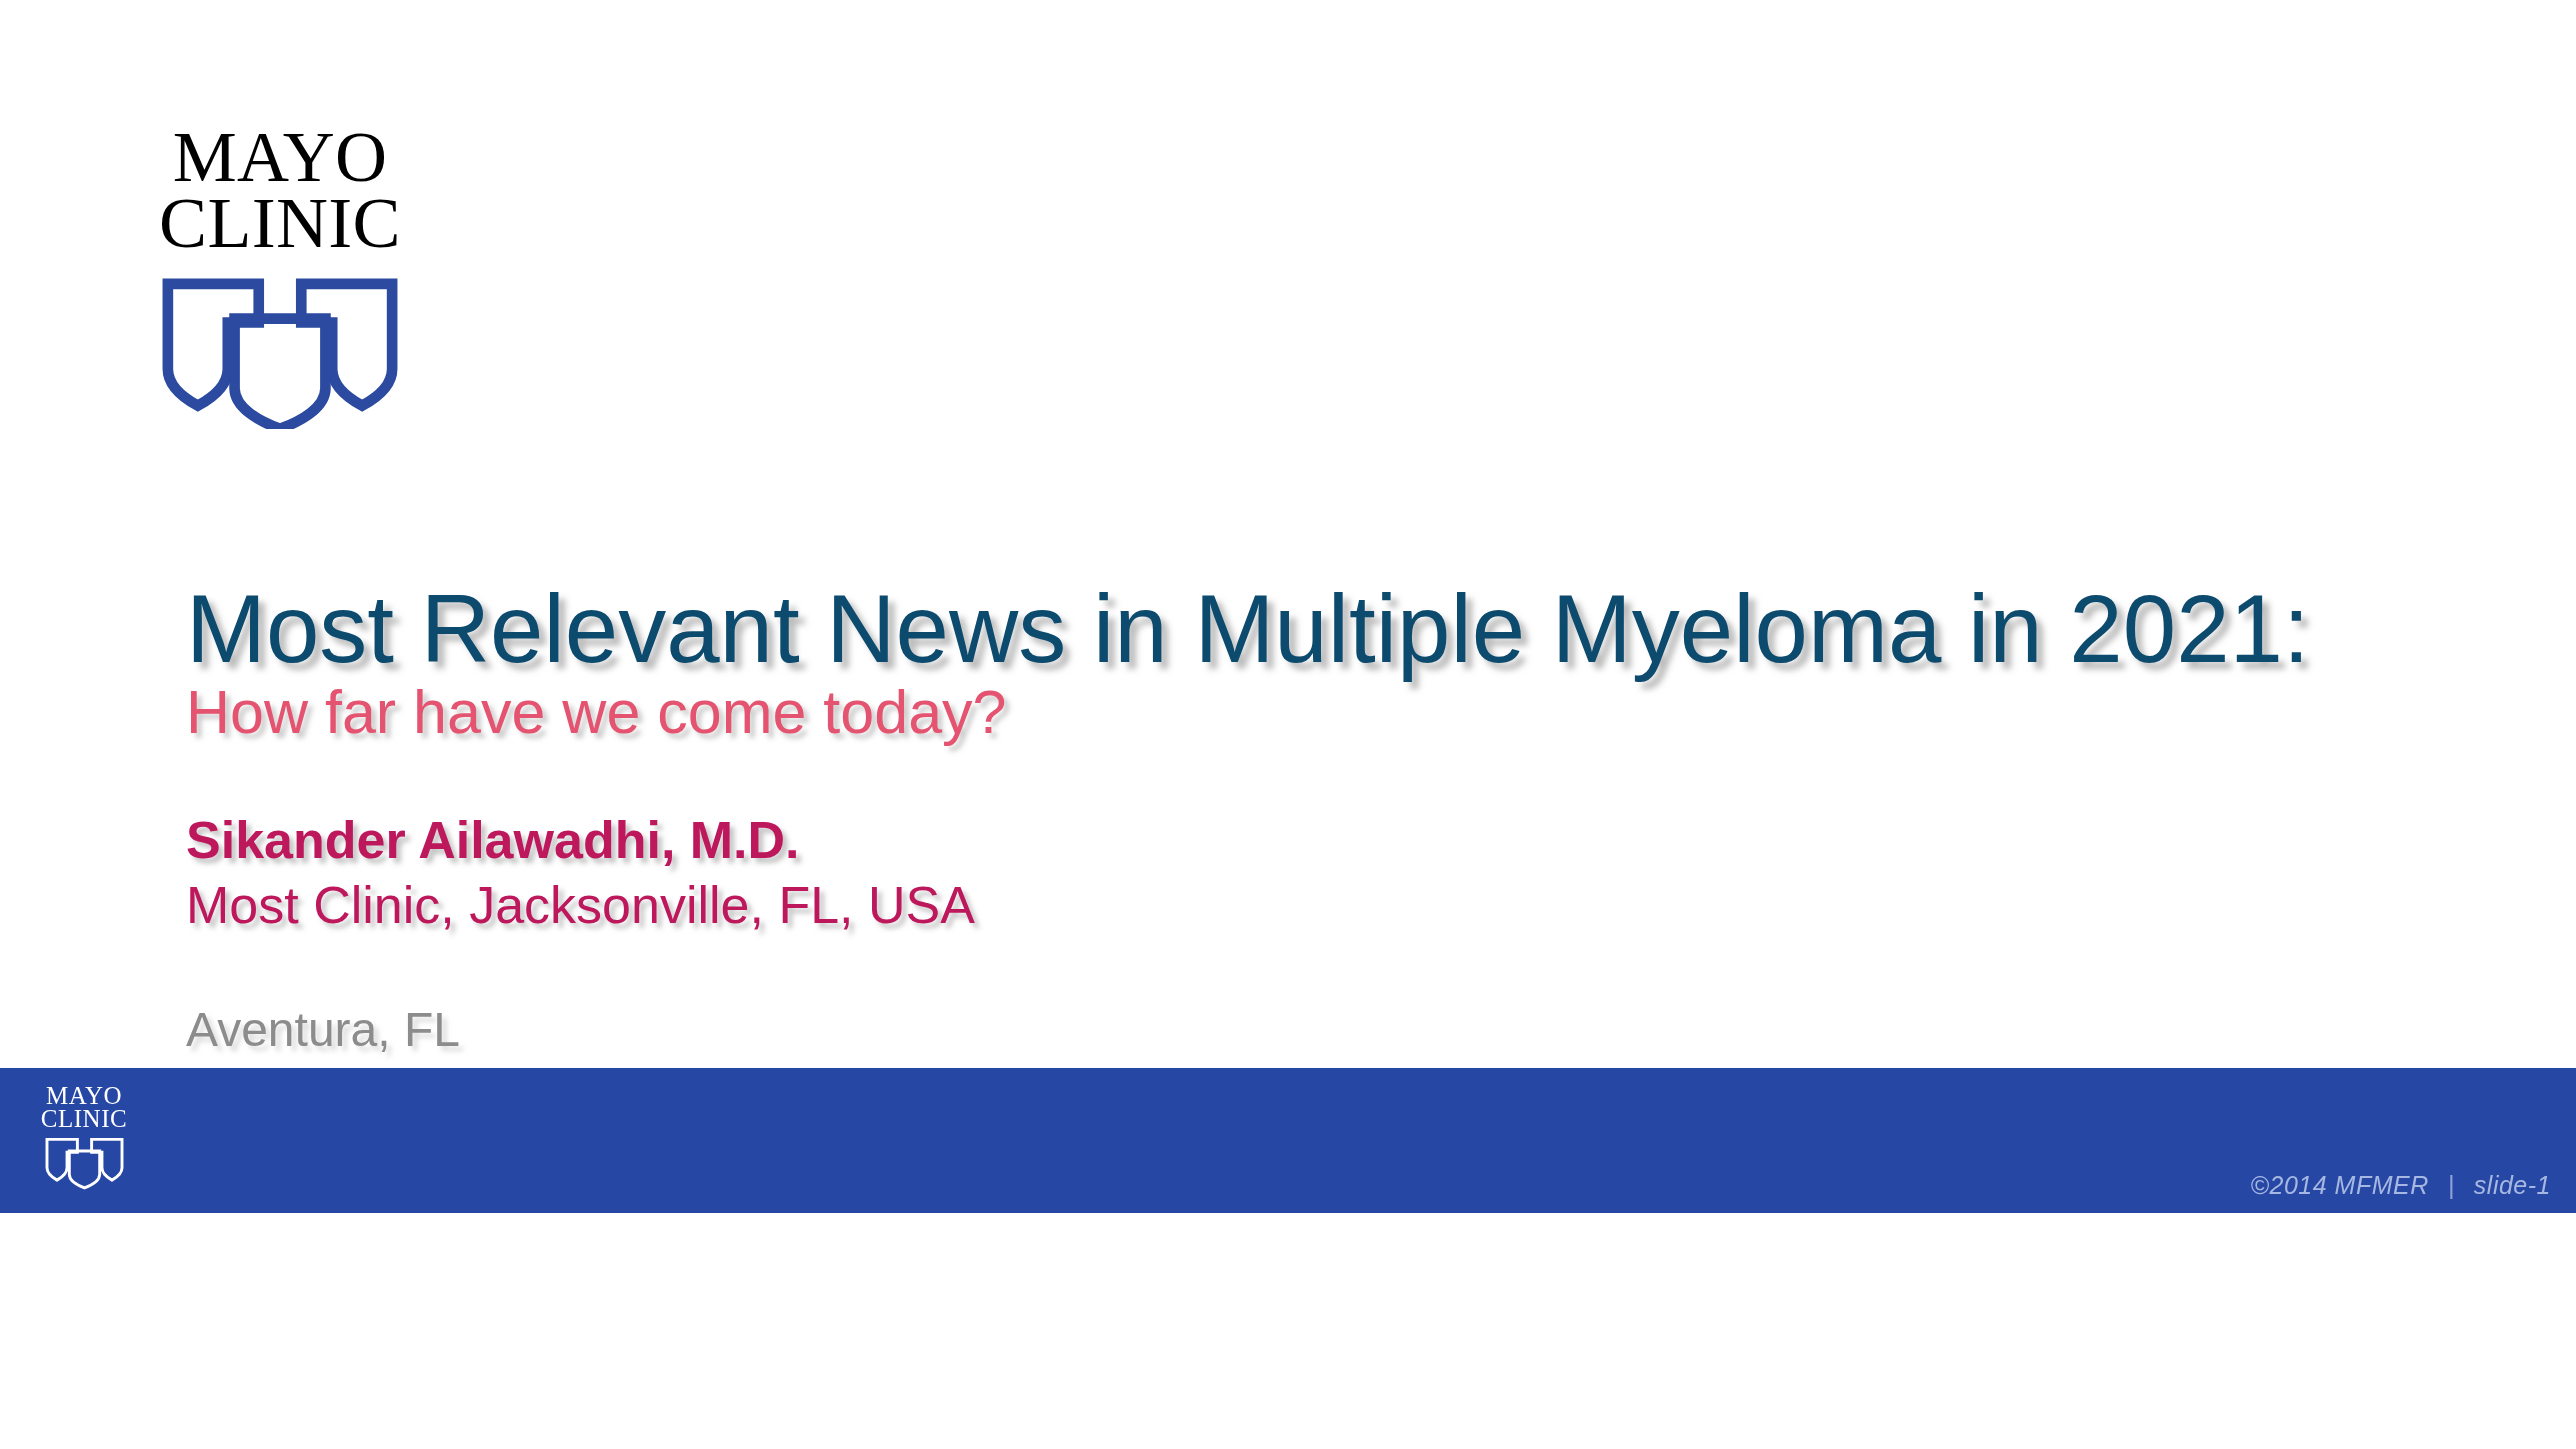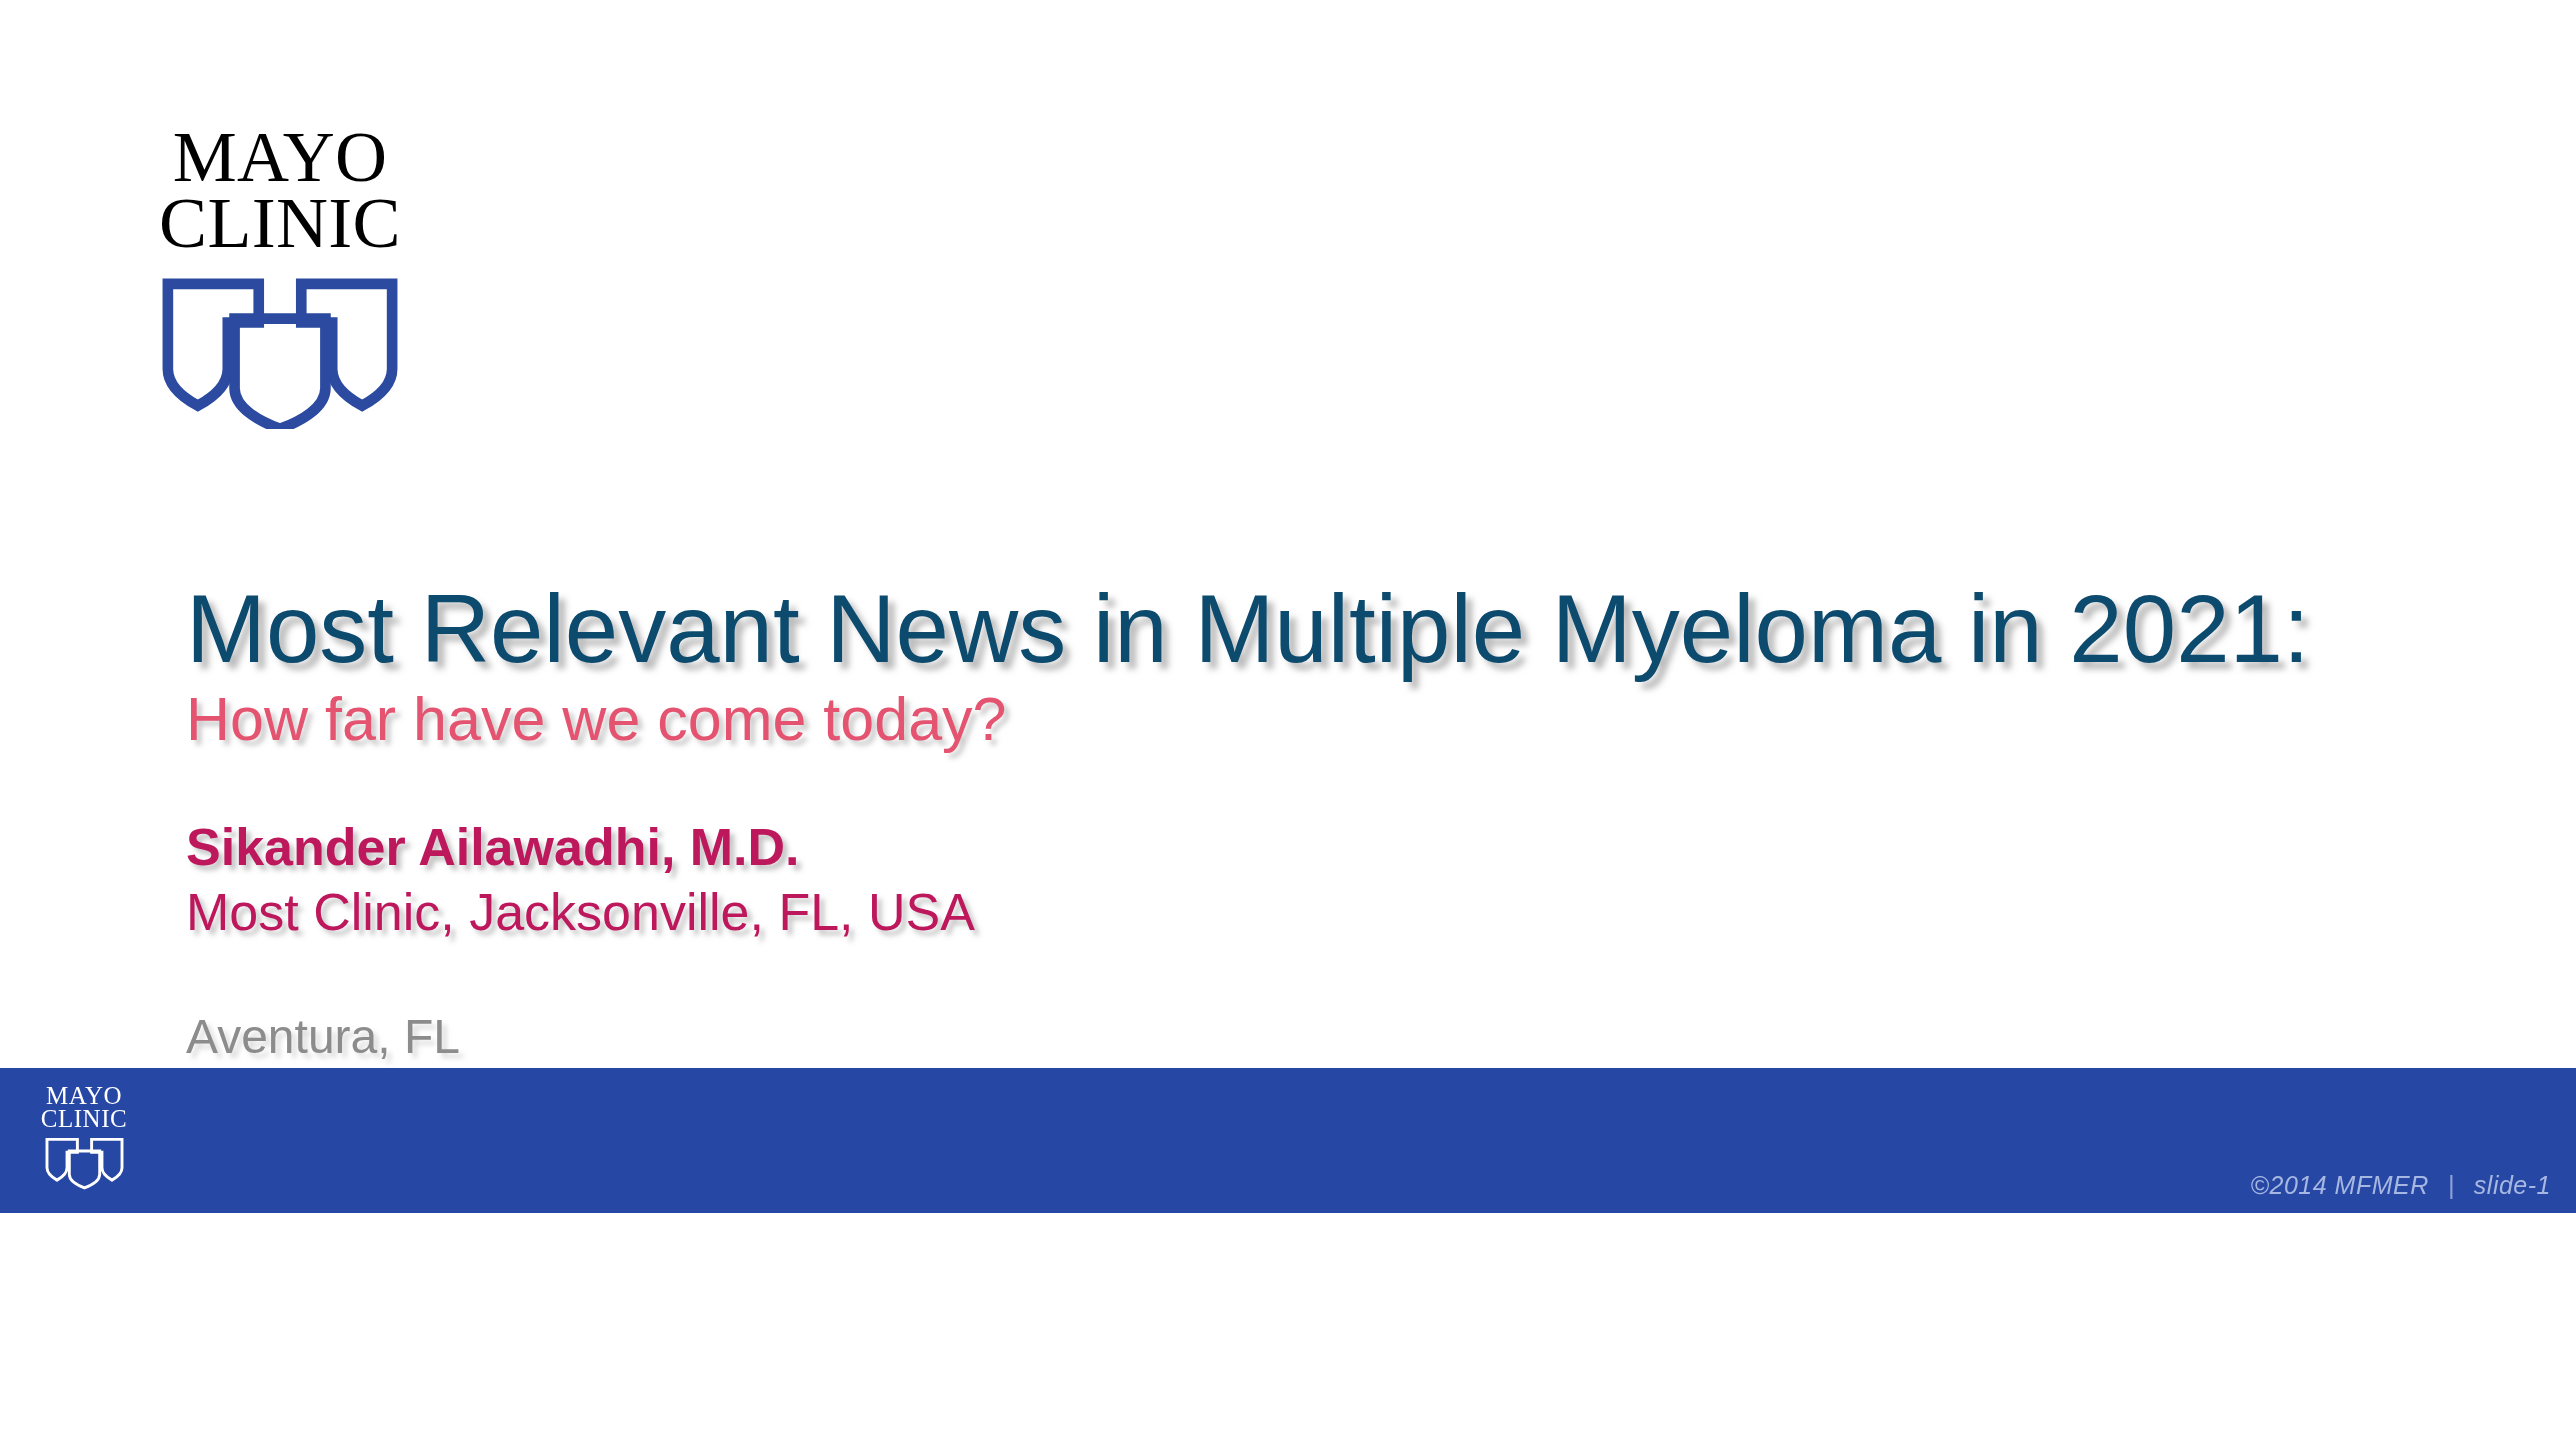--- a/index.html
+++ b/index.html
@@ -62,21 +62,21 @@
     line-height: 1.02;
     white-space: nowrap;
     text-shadow: 6.8px 6.8px 6.8px rgba(130,130,130,0.55);
   }
 
   #slide-subtitle {
     font-size: 61px;
     font-weight: 400;
     color: #e4536f;
     line-height: 1.05;
-    margin-top: 9px;
+    margin-top: 2px;
     white-space: nowrap;
     text-shadow: 4.8px 4.8px 5.8px rgba(150,150,150,0.5);
   }
 
   #author-block {
     margin-top: 64px;
     font-size: 52px;
     color: #be185d;
     line-height: 1.26;
     text-shadow: 4.8px 4.8px 5.8px rgba(140,140,140,0.5);

